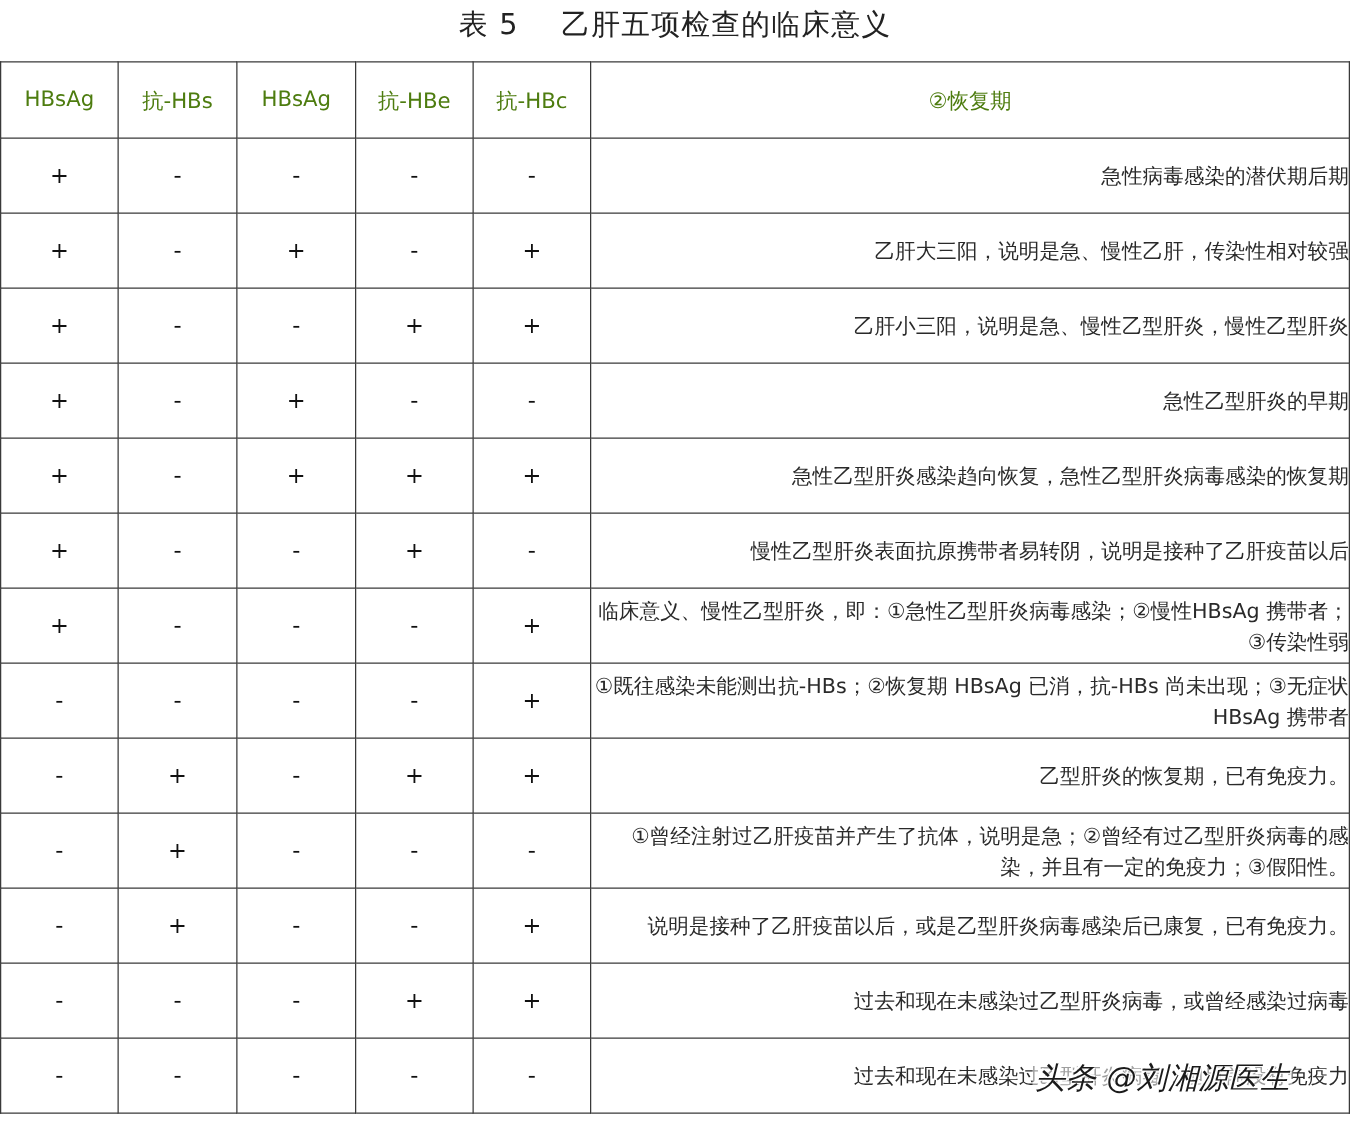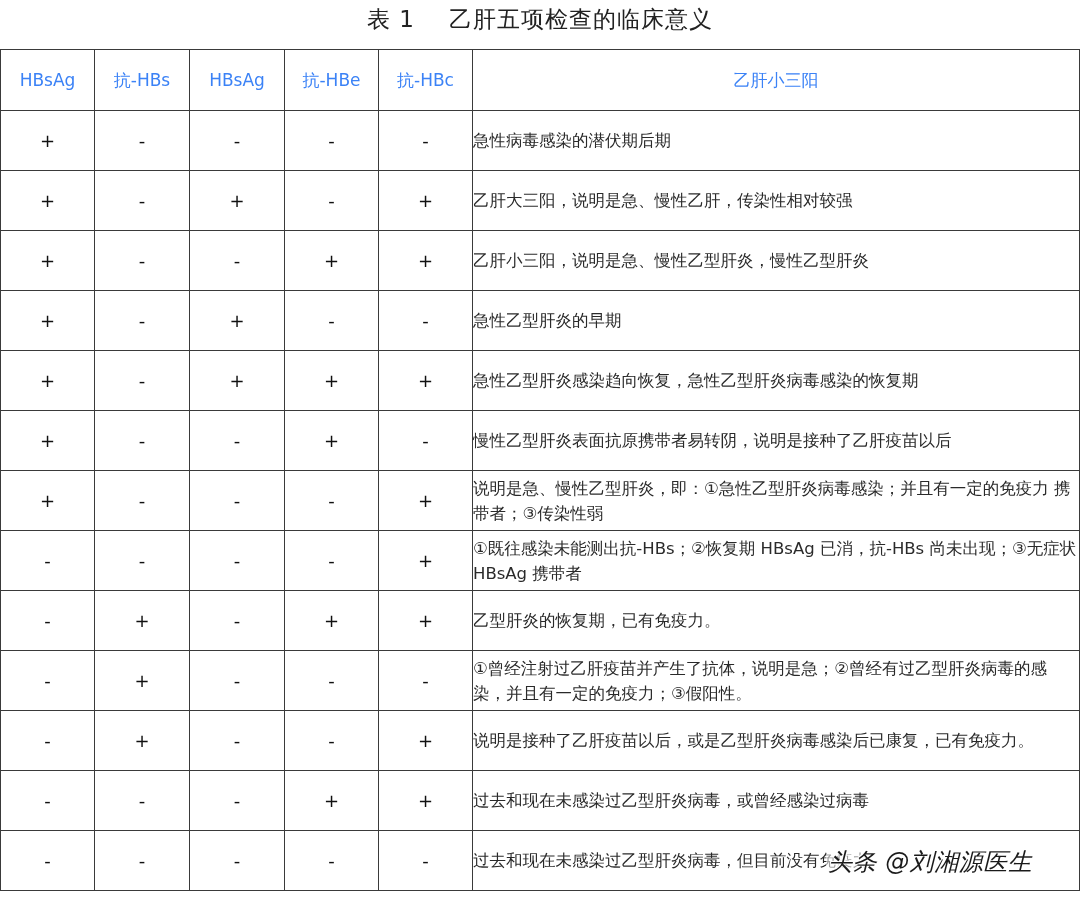--- a/index.html
+++ b/index.html
@@ -18,63 +18,63 @@
       border-collapse: collapse; table-layout: fixed;
       width: 1079px;
     }
     table.grid td, table.grid th {
       border: 1.5px solid #3a3a3a;
       font-weight: normal;
       padding: 0;
     }
     table.grid th {
       height: 60px; font-size: 17px; text-align: center; vertical-align: middle;
-      color: #3b82f6;
+      color: #4d7c0f;
     }
     table.grid td { height: 59px; vertical-align: middle; }
     td.sym { text-align: center; font-size: 18px; color: #111; }
     td.meaning {
-      text-align: left; font-size: 16.5px; line-height: 25px;
+      text-align: right; font-size: 16.5px; line-height: 25px;
       padding: 0 10px 0 11px; color: #2a2a2a;
     }
     col.c1 { width: 94px; } col.c2 { width: 95px; } col.c3 { width: 95px; }
     col.c4 { width: 94px; } col.c5 { width: 94px; } col.c6 { width: 607px; }
     .watermark {
       position: absolute; left: 826px; top: 846px;
       font-size: 24px; color: #1a1a1a; letter-spacing: 0.5px;
       text-shadow: 1px 1px 0 #fff, -1px -1px 0 #fff;
       background: rgba(255,255,255,0.55);
       padding: 0 2px;
       font-style: italic;
     }
   </style>
 </head>
 <body>
 
 <div class="title">
-  <span class="num">表 1</span><span>乙肝五项检查的临床意义</span>
+  <span class="num">表 5</span><span>乙肝五项检查的临床意义</span>
 </div>
 
 <table class="grid">
   <colgroup>
     <col class="c1">
       <col class="c2">
       <col class="c3">
       <col class="c4">
       <col class="c5">
       <col class="c6">
   </colgroup>
   <thead>
     <tr>
       <th>HBsAg</th>
       <th>抗-HBs</th>
       <th>HBsAg</th>
       <th>抗-HBe</th>
       <th>抗-HBc</th>
-      <th>乙肝小三阳</th>
+      <th>②恢复期</th>
     </tr>
   </thead>
   <tbody id="tbody">
       <tr>
         <td class="sym">+</td>
         <td class="sym">-</td>
         <td class="sym">-</td>
         <td class="sym">-</td>
         <td class="sym">-</td>
         <td class="meaning">急性病毒感染的潜伏期后期</td>
@@ -118,21 +118,21 @@
         <td class="sym">+</td>
         <td class="sym">-</td>
         <td class="meaning">慢性乙型肝炎表面抗原携带者易转阴，说明是接种了乙肝疫苗以后</td>
       </tr>
       <tr>
         <td class="sym">+</td>
         <td class="sym">-</td>
         <td class="sym">-</td>
         <td class="sym">-</td>
         <td class="sym">+</td>
-        <td class="meaning">说明是急、慢性乙型肝炎，即：①急性乙型肝炎病毒感染；并且有一定的免疫力 携带者；③传染性弱</td>
+        <td class="meaning">临床意义、慢性乙型肝炎，即：①急性乙型肝炎病毒感染；②慢性HBsAg 携带者；③传染性弱</td>
       </tr>
       <tr>
         <td class="sym">-</td>
         <td class="sym">-</td>
         <td class="sym">-</td>
         <td class="sym">-</td>
         <td class="sym">+</td>
         <td class="meaning">①既往感染未能测出抗-HBs；②恢复期 HBsAg 已消，抗-HBs 尚未出现；③无症状 HBsAg 携带者</td>
       </tr>
       <tr>

